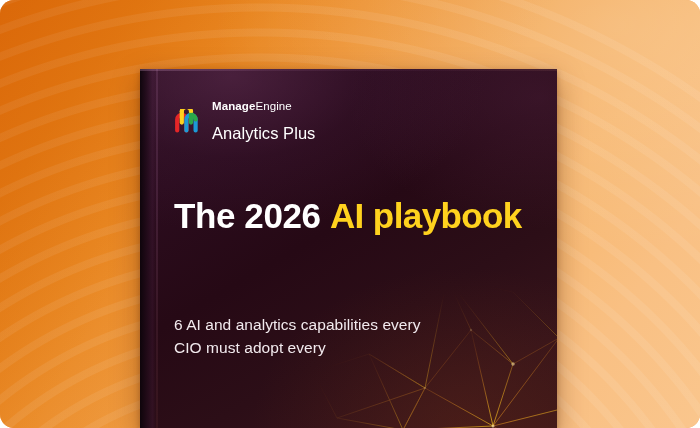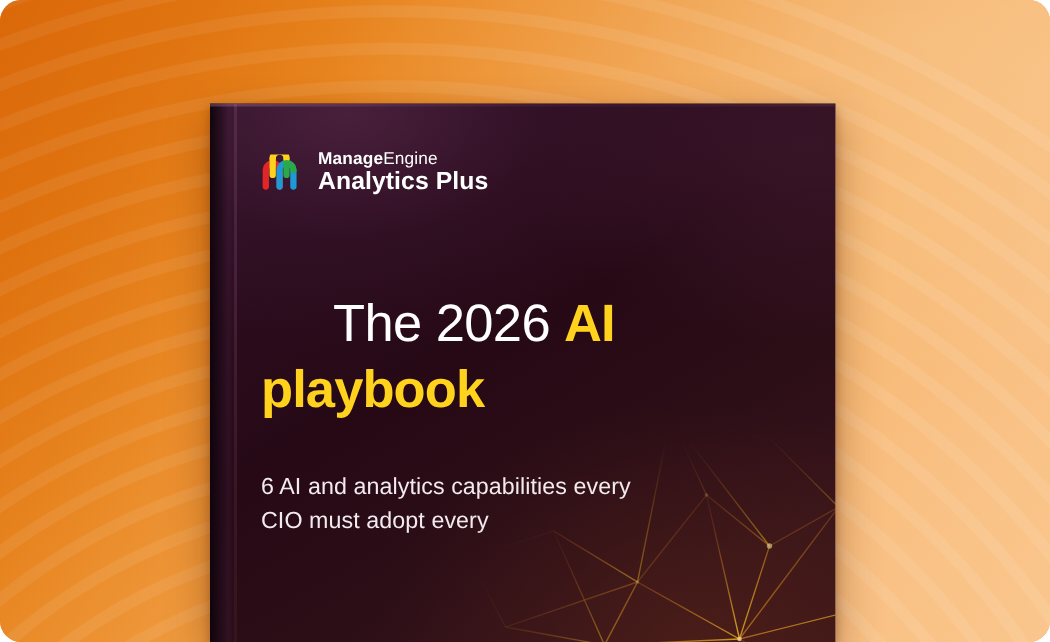--- a/index.html
+++ b/index.html
@@ -179,38 +179,38 @@
   .brand-line1 {
     font-size: 11.5px;
     letter-spacing: 0.1px;
     color: #ffffff;
     white-space: nowrap;
   }
   .brand-line1 .b-strong { font-weight: 700; }
   .brand-line1 .b-light  { font-weight: 400; }
   .brand-line2 {
     font-size: 16.5px;
-    font-weight: 700;
+    font-weight: 400;
     letter-spacing: 0.05px;
     color: #ffffff;
     white-space: nowrap;
-    margin-top: 1px;
+    margin-top: 13px;
   }
 
   
   #headline {
     position: absolute;
     left: 34px;
     top: 125px;
     width: 370px;
     font-size: 35px;
     line-height: 1.26;
     letter-spacing: -0.4px;
   }
-  .hl-white  { color: #FFFFFF; font-weight: 400; margin-left: 48px; }
+  .hl-white  { color: #FFFFFF; font-weight: 700; }
   .hl-accent { color: #FFD21E; font-weight: 800; letter-spacing: -0.6px; text-align: right; }
 
   
   #subheadline {
     position: absolute;
     left: 34px;
     top: 245px;
     width: 340px;
     font-size: 15.5px;
     font-weight: 400;

